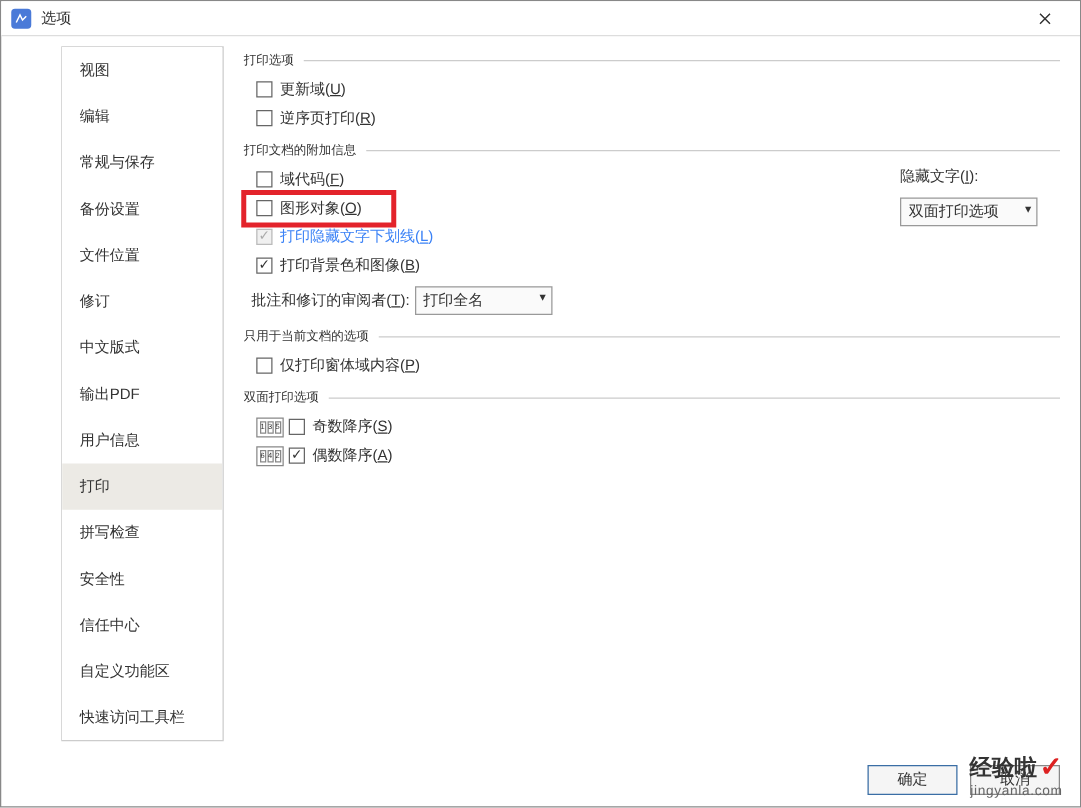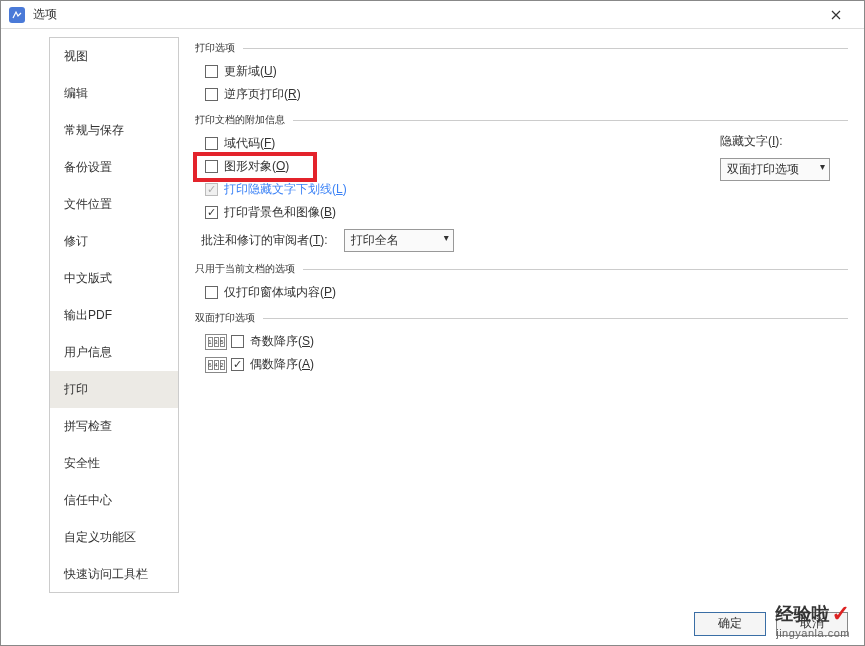--- a/index.html
+++ b/index.html
@@ -24,21 +24,21 @@
     .checkbox.checked::after { content: "✓"; font-size: 11px; line-height: 1; }
     .checkbox.disabled { border-color: #bbb; background: #f0f0f0; color: #aaa; }
     .label-text { font-size: 12px; }
     .label-text.disabled { color: #3b82f6; }
     .label-text u, .right-label u { text-decoration: underline; }
     .highlight-box { position: absolute; border: 4px solid #e3232b; pointer-events: none; }
     .right-side { position: absolute; right: 18px; top: 0; display: flex; flex-direction: column; gap: 6px; }
     .right-label { font-size: 12px; margin-bottom: 2px; }
     .dropdown { border: 1px solid #999; background: #fafafa; padding: 2px 18px 2px 6px; font-size: 12px; position: relative; min-width: 110px; display: inline-block; }
     .dropdown::after { content: "▾"; position: absolute; right: 4px; top: 2px; font-size: 10px; }
-    .reviewer-row { display: flex; align-items: center; margin: 8px 0 6px 6px; gap: 16px; }
+    .reviewer-row { display: flex; align-items: center; margin: 8px 0 6px 6px; gap: 4px; }
     .seq-icon { width: 22px; height: 16px; border: 1px solid #888; margin-right: 4px; display: inline-flex; align-items: center; justify-content: center; font-size: 8px; background: #fff; }
     .seq-icon .pages { display: flex; gap: 1px; }
     .seq-icon .pg { width: 5px; height: 10px; border: 1px solid #888; font-size: 6px; display: flex; align-items: center; justify-content: center; }
     .footer { height: 44px; border-top: 1px solid transparent; display: flex; align-items: center; justify-content: flex-end; padding: 0 16px; gap: 10px; position: relative; }
     .btn { border: 1px solid #888; background: #f5f5f5; min-width: 72px; height: 24px; display: inline-flex; align-items: center; justify-content: center; font-size: 12px; cursor: pointer; }
     .btn.primary { border: 1px solid #3a6ea5; }
     .watermark { position: absolute; right: 14px; bottom: 6px; text-align: right; pointer-events: none; }
     .watermark .wm1 { font-size: 18px; font-weight: bold; color: #333; display: flex; align-items: center; justify-content: flex-end; gap: 2px; }
     .watermark .check { color: #d22; font-size: 22px; font-weight: bold; }
     .watermark .wm2 { font-size: 11px; color: #666; letter-spacing: 0.5px; }

